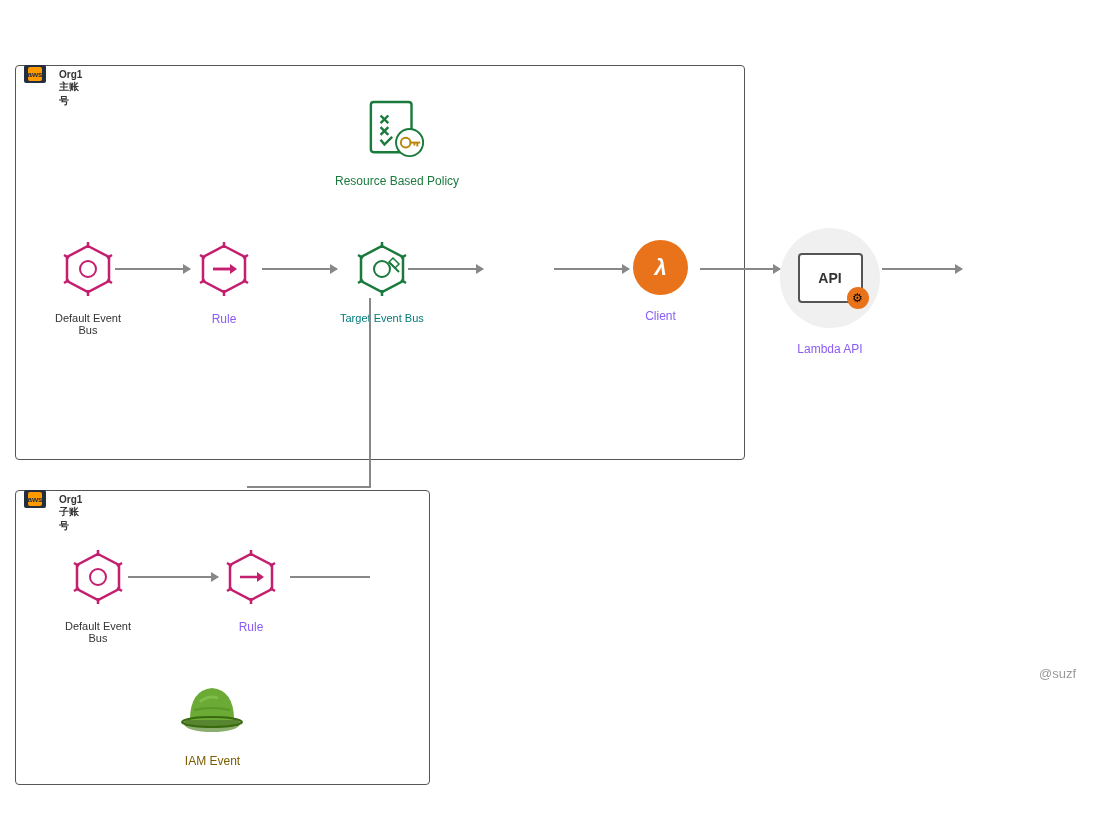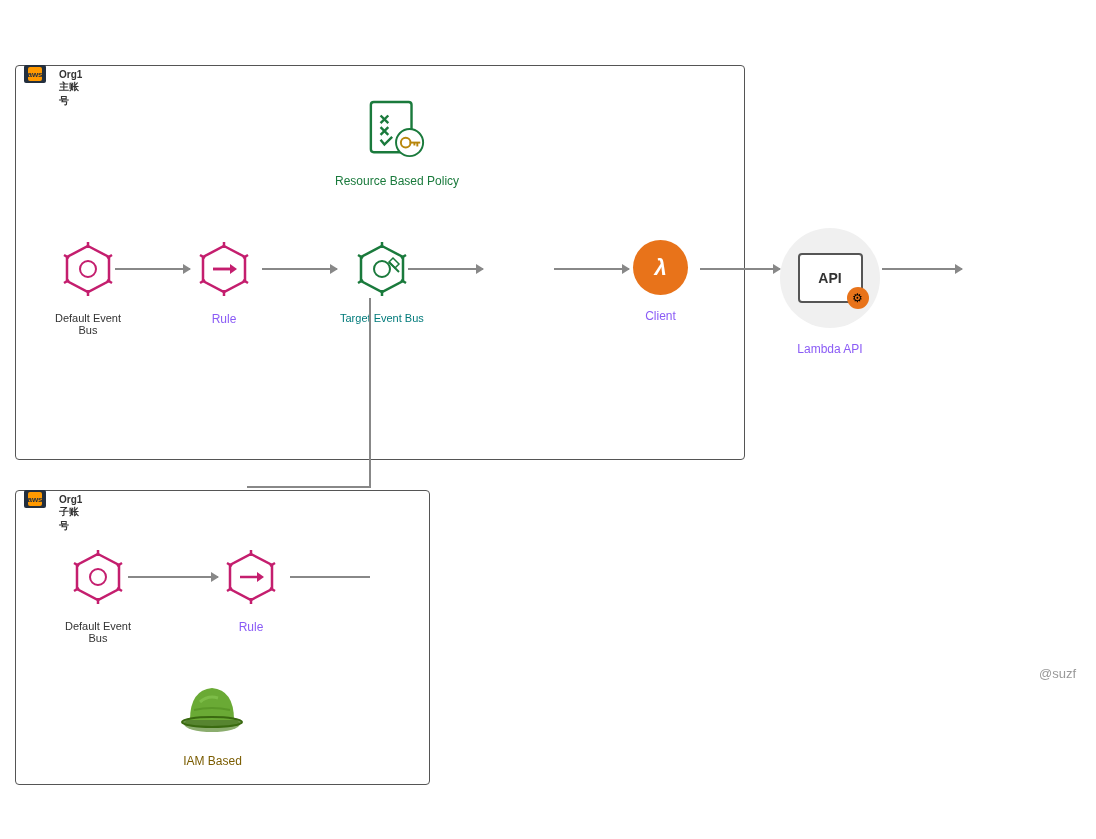--- a/index.html
+++ b/index.html
@@ -351,18 +351,18 @@
       <ellipse cx="32" cy="42" rx="30" ry="6" fill="#4a7a20" opacity="0.8"></ellipse>
 
       <path d="M10 40 Q10 10 32 8 Q54 10 54 40 Z" fill="#6aaa35"></path>
 
       <path d="M14 30 Q32 26 50 30" fill="none" stroke="#5a9828" stroke-width="2"></path>
 
       <path d="M20 22 Q28 15 38 18" fill="none" stroke="#8aca55" stroke-width="3" opacity="0.6"></path>
 
       <ellipse cx="32" cy="42" rx="30" ry="5" fill="none" stroke="#3a6a10" stroke-width="2"></ellipse>
     </svg>
-    <span class="icon-label" style="color:#7a5c00;">IAM Based</span>
+    <span class="icon-label" style="color:#7a5c00;">IAM Event</span>
   </div>
 
   <div class="watermark">@suzf</div>
 
 </div>
 
 </body></html>

